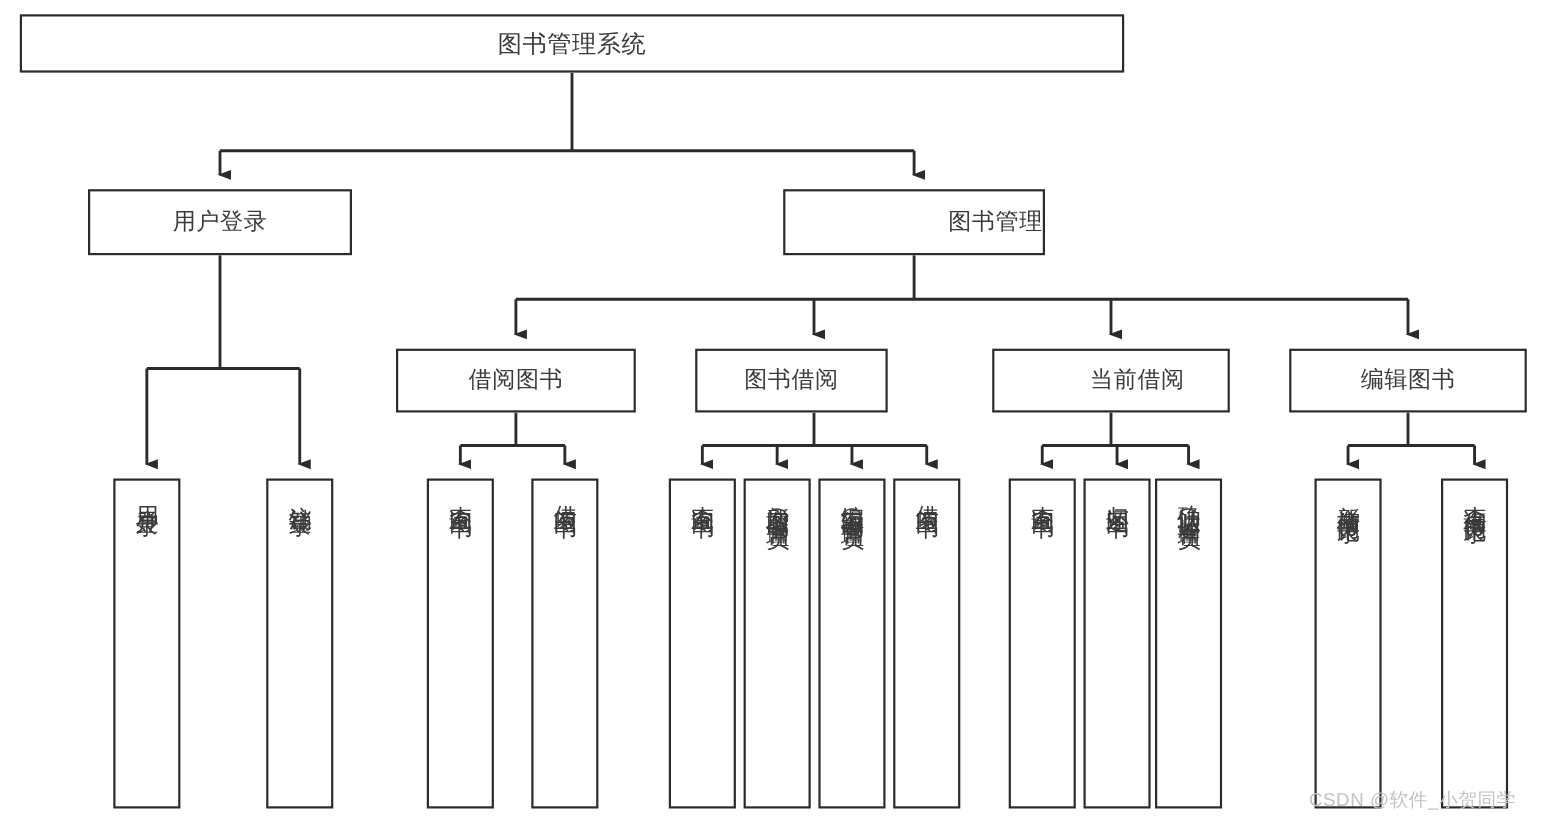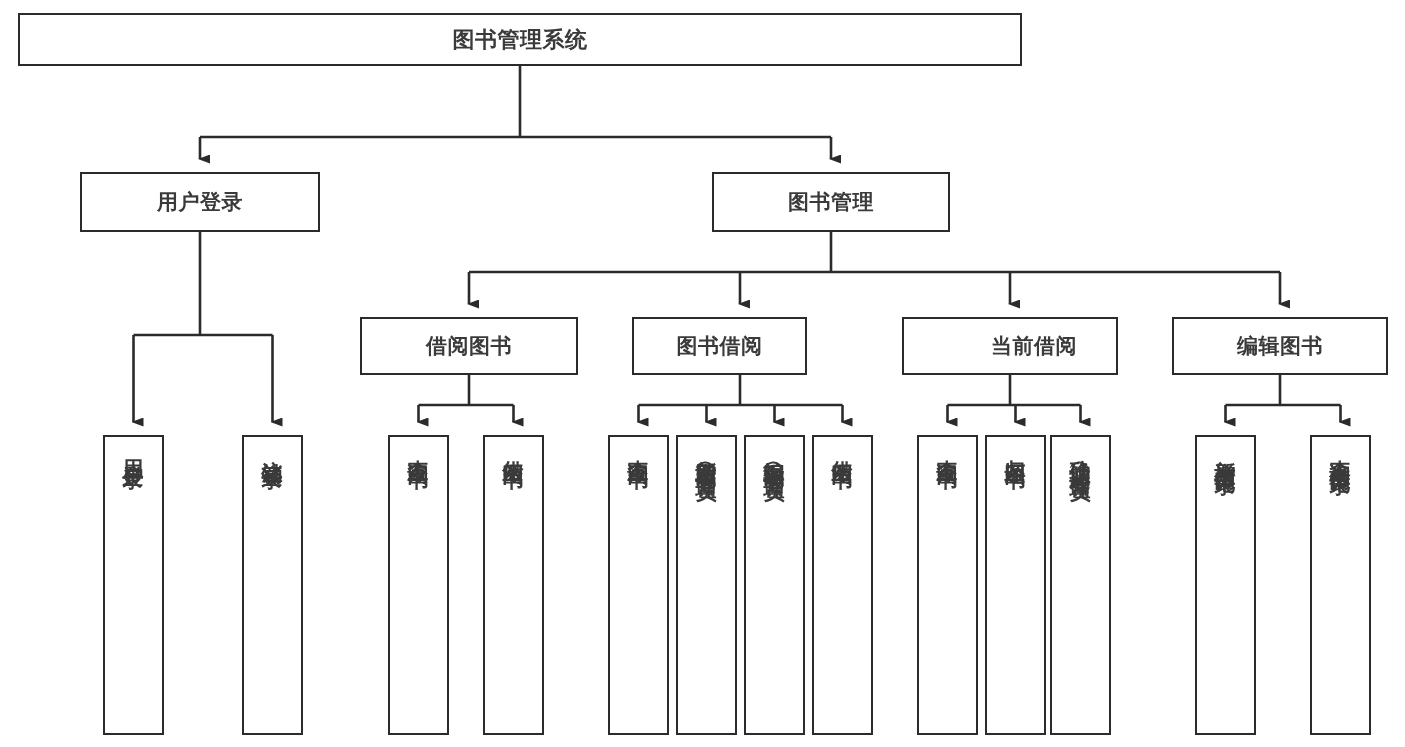--- a/index.html
+++ b/index.html
@@ -27,21 +27,20 @@
   }
   .node {
     position: absolute;
     box-sizing: border-box;
     background: #ffffff;
     border: 2px solid #2b2b2b;
     display: flex;
     align-items: center;
     justify-content: center;
     color: #3a3a3a;
-    font-weight: bold;
   }
   .node-label {
     color: #3a3a3a;
     letter-spacing: 0.5px;
     line-height: 1.18;
     text-align: center;
     white-space: nowrap;
   }
   .h-node .node-label {
     font-size: 21px;
@@ -118,21 +117,21 @@
       </g>
   </svg>
 
   <div id="nodes-layer">
       <div class="node h-node root" style="left: 18px; top: 13px; width: 1004px; height: 53px;">
         <span class="node-label">图书管理系统</span>
       </div>
       <div class="node h-node" style="left: 80px; top: 172px; width: 240px; height: 60px;">
         <span class="node-label">用户登录</span>
       </div>
-      <div class="node h-node" style="left: 712px; top: 172px; width: 238px; height: 60px;">
+      <div class="node h-node" style="left: 712px; top: 172px; width: 238px; height: 60px; justify-content: flex-end;">
         <span class="node-label">图书管理</span>
       </div>
       <div class="node h-node" style="left: 360px; top: 317px; width: 218px; height: 58px;">
         <span class="node-label">借阅图书</span>
       </div>
       <div class="node h-node" style="left: 632px; top: 317px; width: 175px; height: 58px;">
         <span class="node-label">图书借阅</span>
       </div>
       <div class="node h-node" style="left: 902px; top: 317px; width: 216px; height: 58px; padding-left: 48px;">
         <span class="node-label">当前借阅</span>
@@ -174,14 +173,15 @@
         <span class="node-label">确认归还（管理员）</span>
       </div>
       <div class="node v-node" style="left: 1195px; top: 435px; width: 61px; height: 300px;">
         <span class="node-label">新增借阅记录</span>
       </div>
       <div class="node v-node" style="left: 1310px; top: 435px; width: 61px; height: 300px;">
         <span class="node-label">查询借阅记录</span>
       </div>
     </div>
 
+  <div class="watermark" style="left: 1190px; top: 716px;">CSDN @软件_小贺同学</div>
 
 </div>
 
 </body></html>

